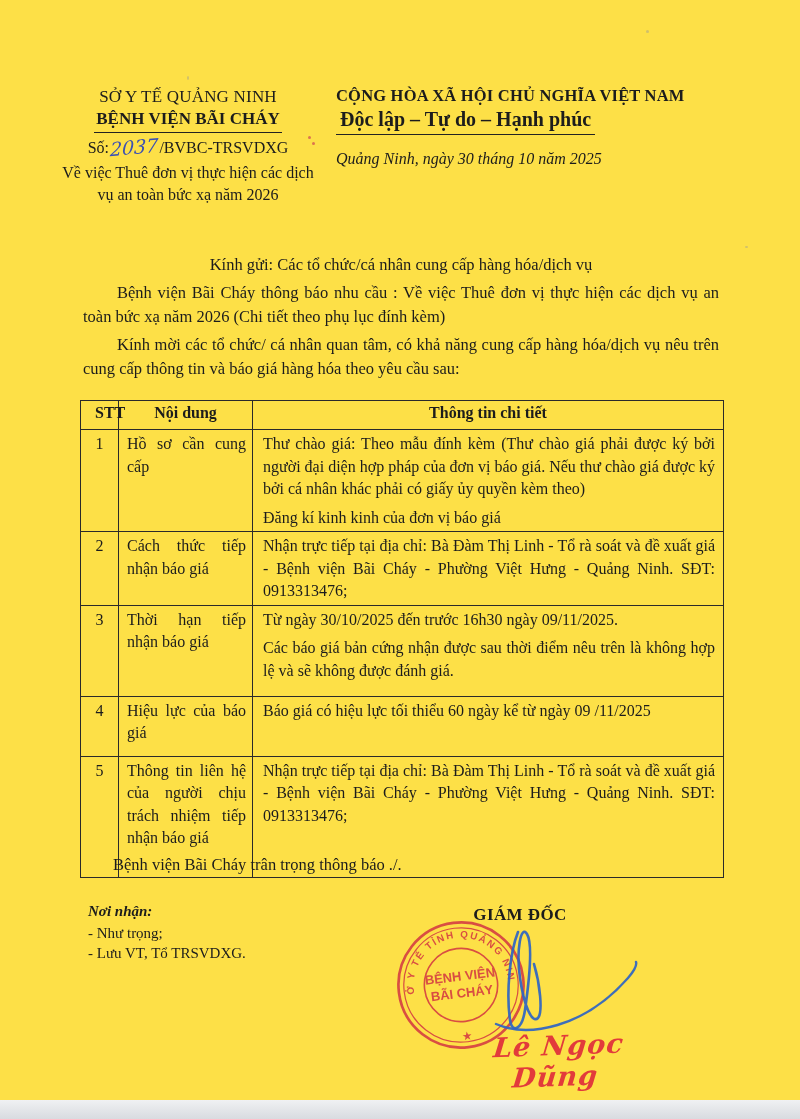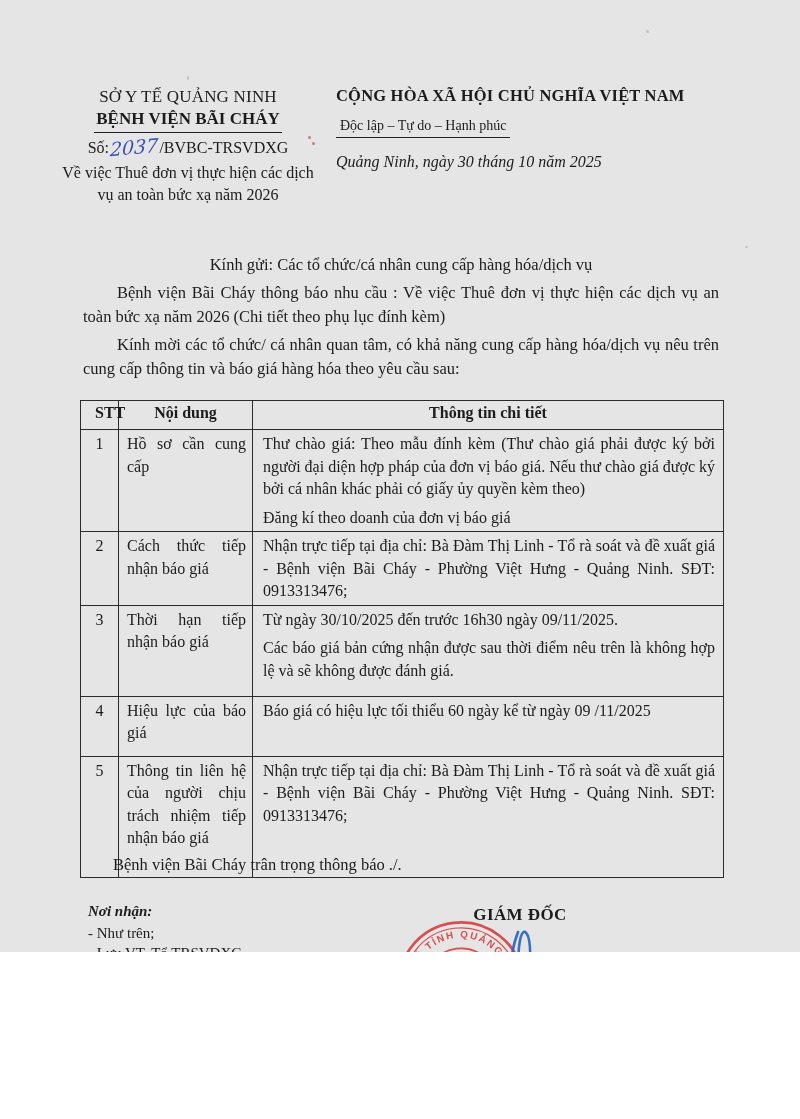--- a/index.html
+++ b/index.html
@@ -1,34 +1,34 @@
 <!DOCTYPE html>
 <html><head>
 <meta charset="utf-8">
 <style>
   html,body{margin:0;padding:0;background:#ffffff;}
   #doc{
-    position:relative;width:800px;height:952px;margin:0 auto;
-    background:#e5e5e5;color:#1c1c1c;overflow:hidden;
+    position:relative;width:800px;height:1119px;margin:0 auto;
+    background:#fde047;color:#1c1c1c;overflow:hidden;
     font-family:"Liberation Serif", serif;
   }
   .abs{position:absolute;}
 
   
   .hleft{left:56px;top:86px;width:264px;text-align:center;line-height:22px;font-size:16.5px;}
   .org-parent{font-size:17px;letter-spacing:.2px;}
   .org-name{font-weight:bold;font-size:17px;display:inline-block;border-bottom:1.6px solid #222;padding:0 2px 2px 2px;}
   .doc-no{font-size:16px;margin-top:2px;white-space:nowrap;}
   .hand{font-family:"DejaVu Serif",serif;font-style:italic;color:#3b50b4;font-size:19px;display:inline-block;transform:rotate(-5deg) skewX(-8deg);margin:0 1px;position:relative;top:1px;}
   .subject{font-size:16px;margin-top:3px;line-height:22px;}
 
   
   .hright{left:336px;top:86px;width:408px;text-align:left;}
   .nat1{font-weight:bold;font-size:16.5px;letter-spacing:.2px;}
-  .nat2{font-weight:normal;font-size:14px;display:inline-block;border-bottom:1.6px solid #222;padding:0 4px 3px 4px;margin-top:12px;}
+  .nat2{font-weight:bold;font-size:20px;display:inline-block;border-bottom:1.6px solid #222;padding:0 4px 3px 4px;margin-top:2px;}
   .dateline{font-style:italic;font-size:16px;margin-top:15px;}
 
   
   .bodytext{left:79px;top:253px;width:644px;font-size:16.5px;line-height:24px;text-align:justify;}
   .salutation{text-align:center;margin:0 0 2px 0;}
   .bodytext p{margin:4px;text-indent:34px;}
 
   
   table.quote{position:absolute;left:80px;top:400px;width:643px;border-collapse:collapse;table-layout:fixed;font-size:16px;}
   table.quote th, table.quote td{border:1.6px solid #2a2a2a;vertical-align:top;line-height:22.5px;}
@@ -92,21 +92,21 @@
         <tr>
       <th>STT</th>
       <th>Nội dung</th>
       <th>Thông tin chi tiết</th>
     </tr>
     <tr class="r1">
       <td class="c-stt">1</td>
       <td class="c-topic">Hồ sơ cần cung cấp</td>
       <td class="c-det">
         <div class="det1">Thư chào giá: Theo mẫu đính kèm (Thư chào giá phải được ký bởi người đại diện hợp pháp của đơn vị báo giá. Nếu thư chào giá được ký bởi cá nhân khác phải có giấy ủy quyền kèm theo)</div>
-        <div class="det2">Đăng kí theo doanh của đơn vị báo giá</div>
+        <div class="det2">Đăng kí kinh kinh của đơn vị báo giá</div>
       </td>
     </tr>
     <tr class="r2">
       <td class="c-stt">2</td>
       <td class="c-topic">Cách thức tiếp nhận báo giá</td>
       <td class="c-det">
         <div class="det1">Nhận trực tiếp tại địa chỉ: Bà Đàm Thị Linh - Tổ rà soát và đề xuất giá - Bệnh viện Bãi Cháy - Phường Việt Hưng - Quảng Ninh. SĐT: 0913313476;</div>
 
       </td>
     </tr>
@@ -134,21 +134,21 @@
 
       </td>
     </tr>
   </tbody>
     </table>
 
   <div class="abs closing">Bệnh viện Bãi Cháy trân trọng thông báo ./.</div>
 
   <div class="abs noinhan">
     <div class="nn-title">Nơi nhận:</div>
-    <div>- Như trên;</div>
+    <div>- Như trọng;</div>
     <div>- Lưu VT, Tổ TRSVDXG.</div>
   </div>
 
   <div class="abs signerblock">GIÁM ĐỐC</div>
 
   <svg class="abs stamp" viewBox="0 0 150 150">
     <defs>
       <path id="ringUp" d="M 22,75 A 53,53 0 0 1 128,75" fill="none"></path>
     </defs>
     <circle cx="75" cy="75" r="70" fill="none" stroke="#d64242" stroke-width="3"></circle>

